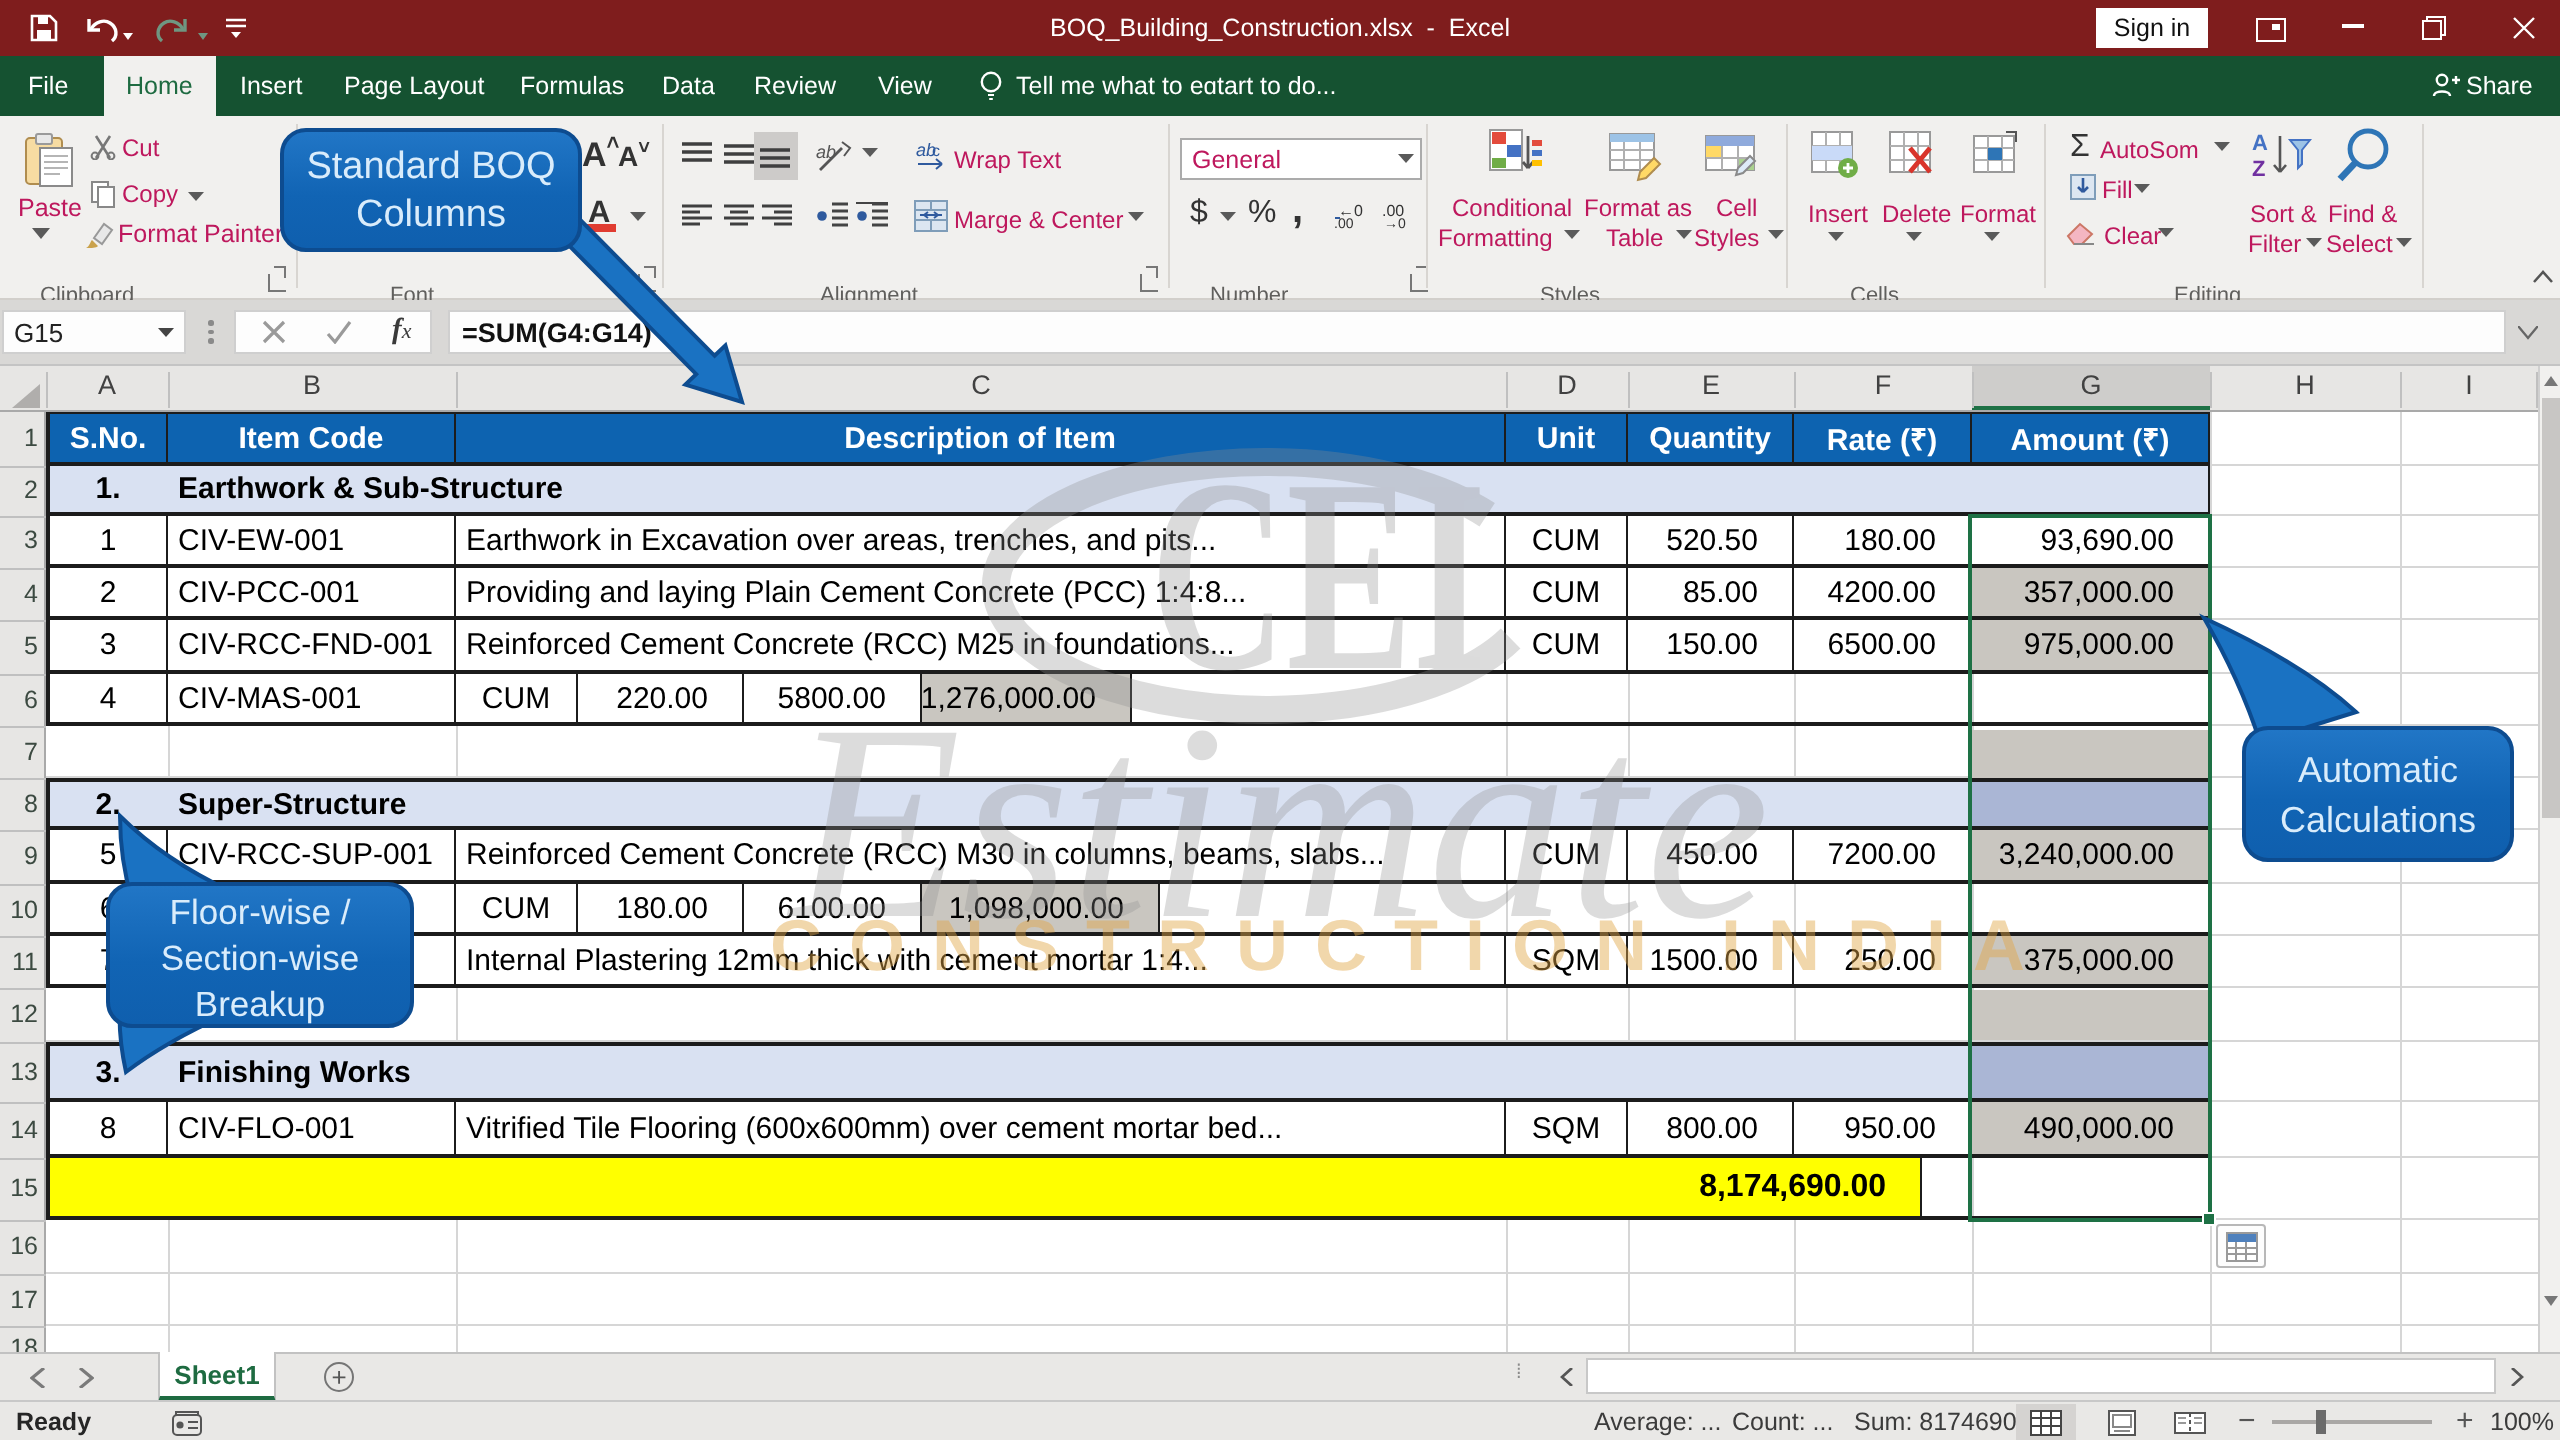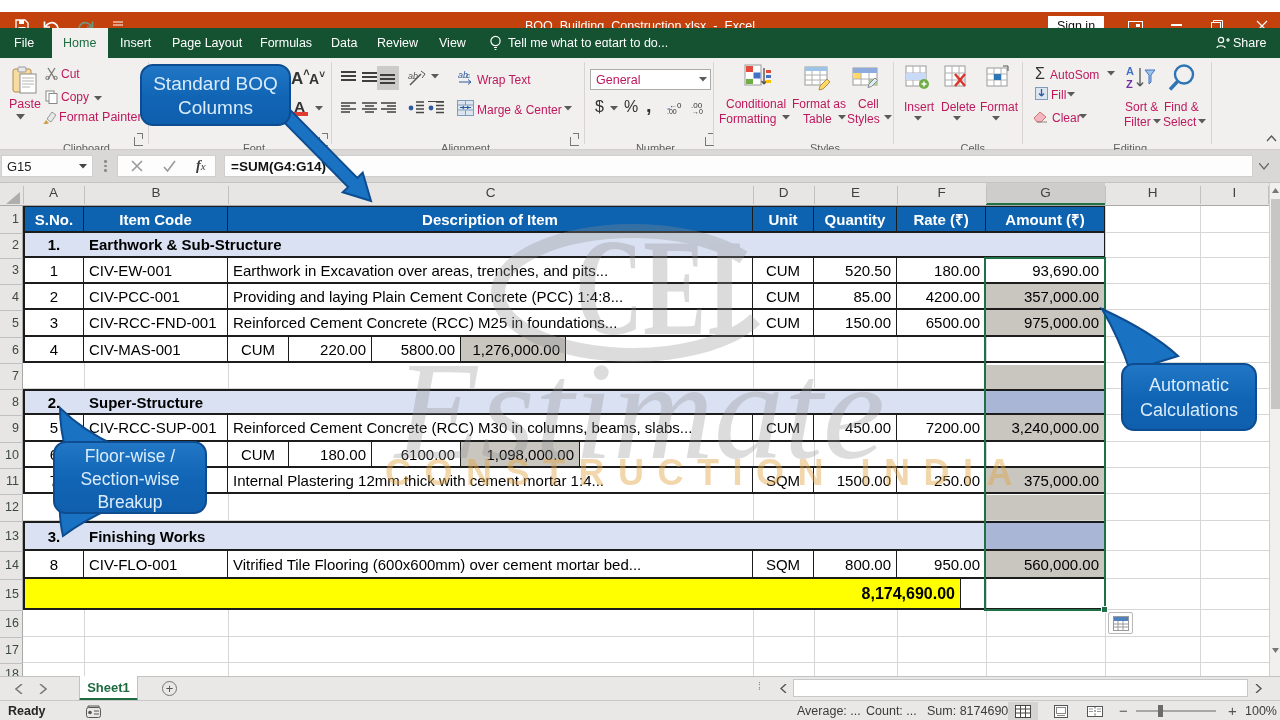--- a/index.html
+++ b/index.html
@@ -1,41 +1,41 @@
 <!DOCTYPE html>
 <html><head>
 <meta charset="utf-8">
 <style>
 *{margin:0;padding:0;box-sizing:border-box}
 html,body{width:1280px;height:720px;overflow:hidden}
 body{font-family:"Liberation Sans",sans-serif;position:relative;background:#fff}
 .ab{position:absolute}
-#titlebar{left:0;top:12px;width:1280px;height:28px;background:#c2410c}
+#titlebar{left:0;top:0;width:1280px;height:28px;background:#7f1d1d}
 #menubar{left:0;top:28px;width:1280px;height:30px;background:#155231}
 .mtab{position:absolute;top:0;height:30px;line-height:30px;color:#fff;font-size:12.5px}
 #ribbon{left:0;top:58px;width:1280px;height:92px;background:#f1f0ee;border-bottom:1px solid #d2cfcb}
 .gdiv{position:absolute;top:4px;height:82px;width:1px;background:#d8d5d1}
-.glabel{position:absolute;top:84px;height:14px;font-size:11px;color:#605f5d;text-align:right}
+.glabel{position:absolute;top:84px;height:14px;font-size:11px;color:#605f5d;text-align:left}
 .rtxt{position:absolute;font-size:12px;color:#be185d;white-space:nowrap}
 .launch{position:absolute;width:9px;height:9px;border-left:1px solid #777;border-bottom:1px solid #777;top:79px}
 .launch:after{content:"";position:absolute;left:2px;top:-4px;width:5px;height:5px;border-right:1px solid #777;border-top:1px solid #777}
 #fbar{left:0;top:150px;width:1280px;height:33px;background:#d9d8d6;border-bottom:1px solid #c4c4c4}
 #colhead{left:0;top:183px;width:1280px;height:23px;background:#e7e6e4;border-bottom:1px solid #a9a9a9}
 .chl{position:absolute;top:2px;height:19px;font-size:13.5px;color:#414141;text-align:center}
 .chsep{position:absolute;top:3px;height:18px;width:1px;background:#c0c0c0}
 #sheet{left:0;top:206px;width:1269px;height:470px;background:#fff;overflow:hidden}
 .vgl{position:absolute;top:0;width:1px;height:470px;background:#d6d6d6}
 .hgl{position:absolute;left:23px;width:1246px;height:1px;background:#d6d6d6}
 #rowhead{left:0;top:206px;width:23px;height:470px;background:#e7e6e4;border-right:1px solid #a9a9a9}
 .rhn{position:absolute;right:3px;font-size:12.5px;color:#3c4a41;width:20px;text-align:right}
 .rhsep{position:absolute;left:0;width:23px;height:1px;background:#c0c0c0}
 .trow{position:absolute;display:flex;font-size:15px;color:#000}
 .tc{height:100%;border-right:1.5px solid #1c1c1c;display:flex;align-items:center;overflow:hidden;white-space:nowrap;background:#fff}
 .ctr{justify-content:center}
-.rgt{justify-content:flex-end;padding-right:5px}
+.rgt{justify-content:flex-end;padding-right:17px}
 .lft{padding-left:5px}
 .sec{background:#d9e1f2;font-weight:bold}
 .gsel{background:#c9c6c0}
 .hdr{background:#0d63b0;color:#fff;font-weight:bold;font-size:15px}
 .callout{position:absolute;background:linear-gradient(180deg,#2176c6 0%,#1164b4 55%,#0f5fae 100%);border:2px solid #0d4c90;border-radius:13px;color:#d9ecfb;text-align:center;z-index:40}
 #tabbar{left:0;top:676px;width:1280px;height:24px;background:#e9e8e6;border-top:1px solid #c2c2c2}
 #statusbar{left:0;top:700px;width:1280px;height:20px;background:#e9e8e6;border-top:1px solid #c8c8c8;font-size:12.5px;color:#3b3b3b}
 .stxt{position:absolute;top:3px;font-size:12.5px;color:#3b3b3b;white-space:nowrap}
 </style>
 </head>
@@ -542,21 +542,21 @@
     <div class="tc" style="width:119px;background:#aab6d5"></div>
   </div>
 
   <div class="trow" style="left:23px;top:345px;width:1082px;height:28px;border-bottom:2px solid #1c1c1c">
     <div class="tc ctr" style="width:61px;border-left:2px solid #1c1c1c">8</div>
     <div class="tc lft" style="width:144px">CIV-FLO-001</div>
     <div class="tc lft" style="width:525px">Vitrified Tile Flooring (600x600mm) over cement mortar bed...</div>
     <div class="tc ctr" style="width:61px">SQM</div>
     <div class="tc rgt" style="width:83px">800.00</div>
     <div class="tc rgt" style="width:89px">950.00</div>
-    <div class="tc rgt gsel" style="width:119px">560,000.00</div>
+    <div class="tc rgt gsel" style="width:119px">490,000.00</div>
   </div>
 
   <div class="trow" style="left:23px;top:373px;width:1082px;height:31px;border-bottom:2px solid #1c1c1c;font-weight:bold;font-size:16px">
     <div class="tc ctr" style="width:61px;border-left:2px solid #1c1c1c;background:#ffff00;border-right-color:transparent"></div>
     <div class="tc" style="width:525px;background:#ffff00;border-right-color:transparent"></div>
     <div class="tc" style="width:61px;background:#ffff00;border-right-color:transparent"></div>
     <div class="tc" style="width:83px;background:#ffff00;border-right-color:transparent"></div>
     <div class="tc" style="width:89px;background:#ffff00;border-right-color:transparent"></div>
     <div class="tc rgt" style="width:119px;background:#ffff00">8,174,690.00</div>
   </div>

